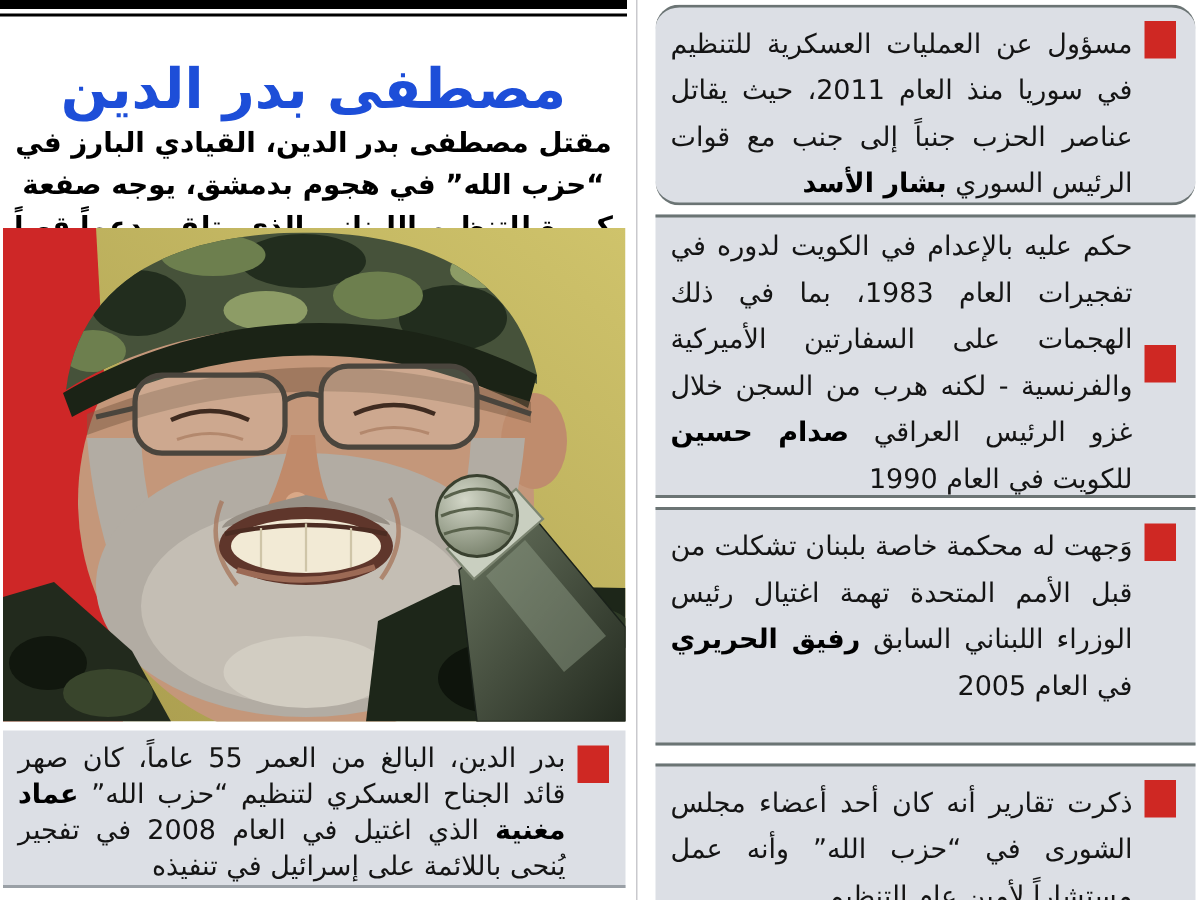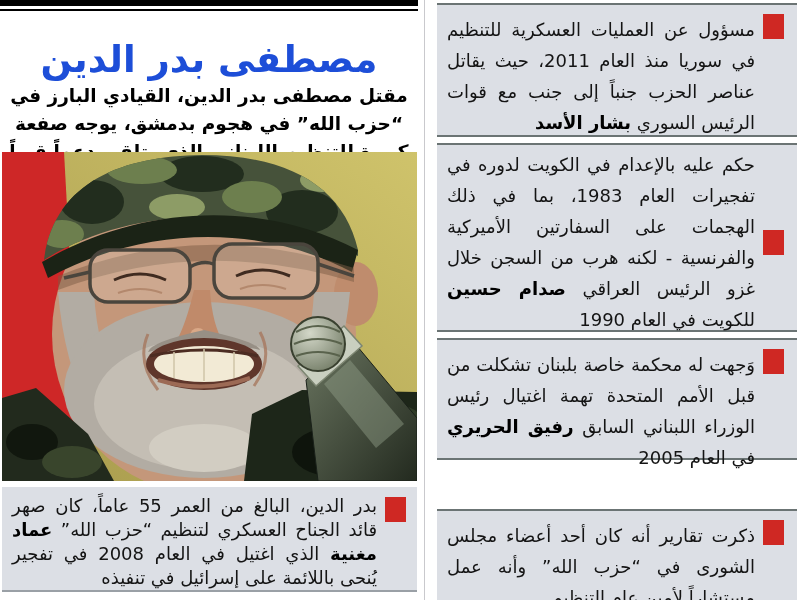--- a/index.html
+++ b/index.html
@@ -168,31 +168,31 @@
     </g>
   </svg>
 
   <section class="caption-box">
     <span class="bullet"></span>
     <p class="caption-text"><span>بدر الدين، البالغ من العمر 55 عاماً، كان صهر قائد الجناح العسكري لتنظيم “حزب الله” </span><b class="hl">عماد مغنية</b><span> الذي اغتيل في العام 2008 في تفجير يُنحى باللائمة على إسرائيل في تنفيذه</span></p>
   </section>
 
   <div class="divider"></div>
 
-  <section class="fact-box" style="top:3px;height:134px;">
+  <section class="fact-box" style="top:3px;height:134px;border-radius:16px;">
     <span class="bullet"></span>
     <p class="fact-text"><span>مسؤول عن العمليات العسكرية للتنظيم في سوريا منذ العام 2011، حيث يقاتل عناصر الحزب جنباً إلى جنب مع قوات الرئيس السوري </span><b class="hl">بشار الأسد</b><span></span></p>
   </section>
 
   <section class="fact-box" style="top:143px;height:189px;align-items:center;">
     <span class="bullet"></span>
     <p class="fact-text"><span>حكم عليه بالإعدام في الكويت لدوره في تفجيرات العام 1983، بما في ذلك الهجمات على السفارتين الأميركية والفرنسية - لكنه هرب من السجن خلال غزو الرئيس العراقي </span><b class="hl">صدام حسين</b><span> للكويت في العام 1990</span></p>
   </section>
 
-  <section class="fact-box" style="top:338px;height:122px;">
+  <section class="fact-box" style="top:338px;height:159px;">
     <span class="bullet"></span>
     <p class="fact-text"><span>وَجهت له محكمة خاصة بلبنان تشكلت من قبل الأمم المتحدة تهمة اغتيال رئيس الوزراء اللبناني السابق </span><b class="hl">رفيق الحريري</b><span> في العام 2005</span></p>
   </section>
 
   <section class="fact-box" style="top:470px;height:127px;margin-top:39px;">
     <span class="bullet"></span>
     <p class="fact-text"><span>ذكرت تقارير أنه كان أحد أعضاء مجلس الشورى في “حزب الله” وأنه عمل مستشاراً لأمين عام التنظيم </span><b class="hl center-name">حسن نصر الله</b><span></span></p>
   </section>
 
 </div>

